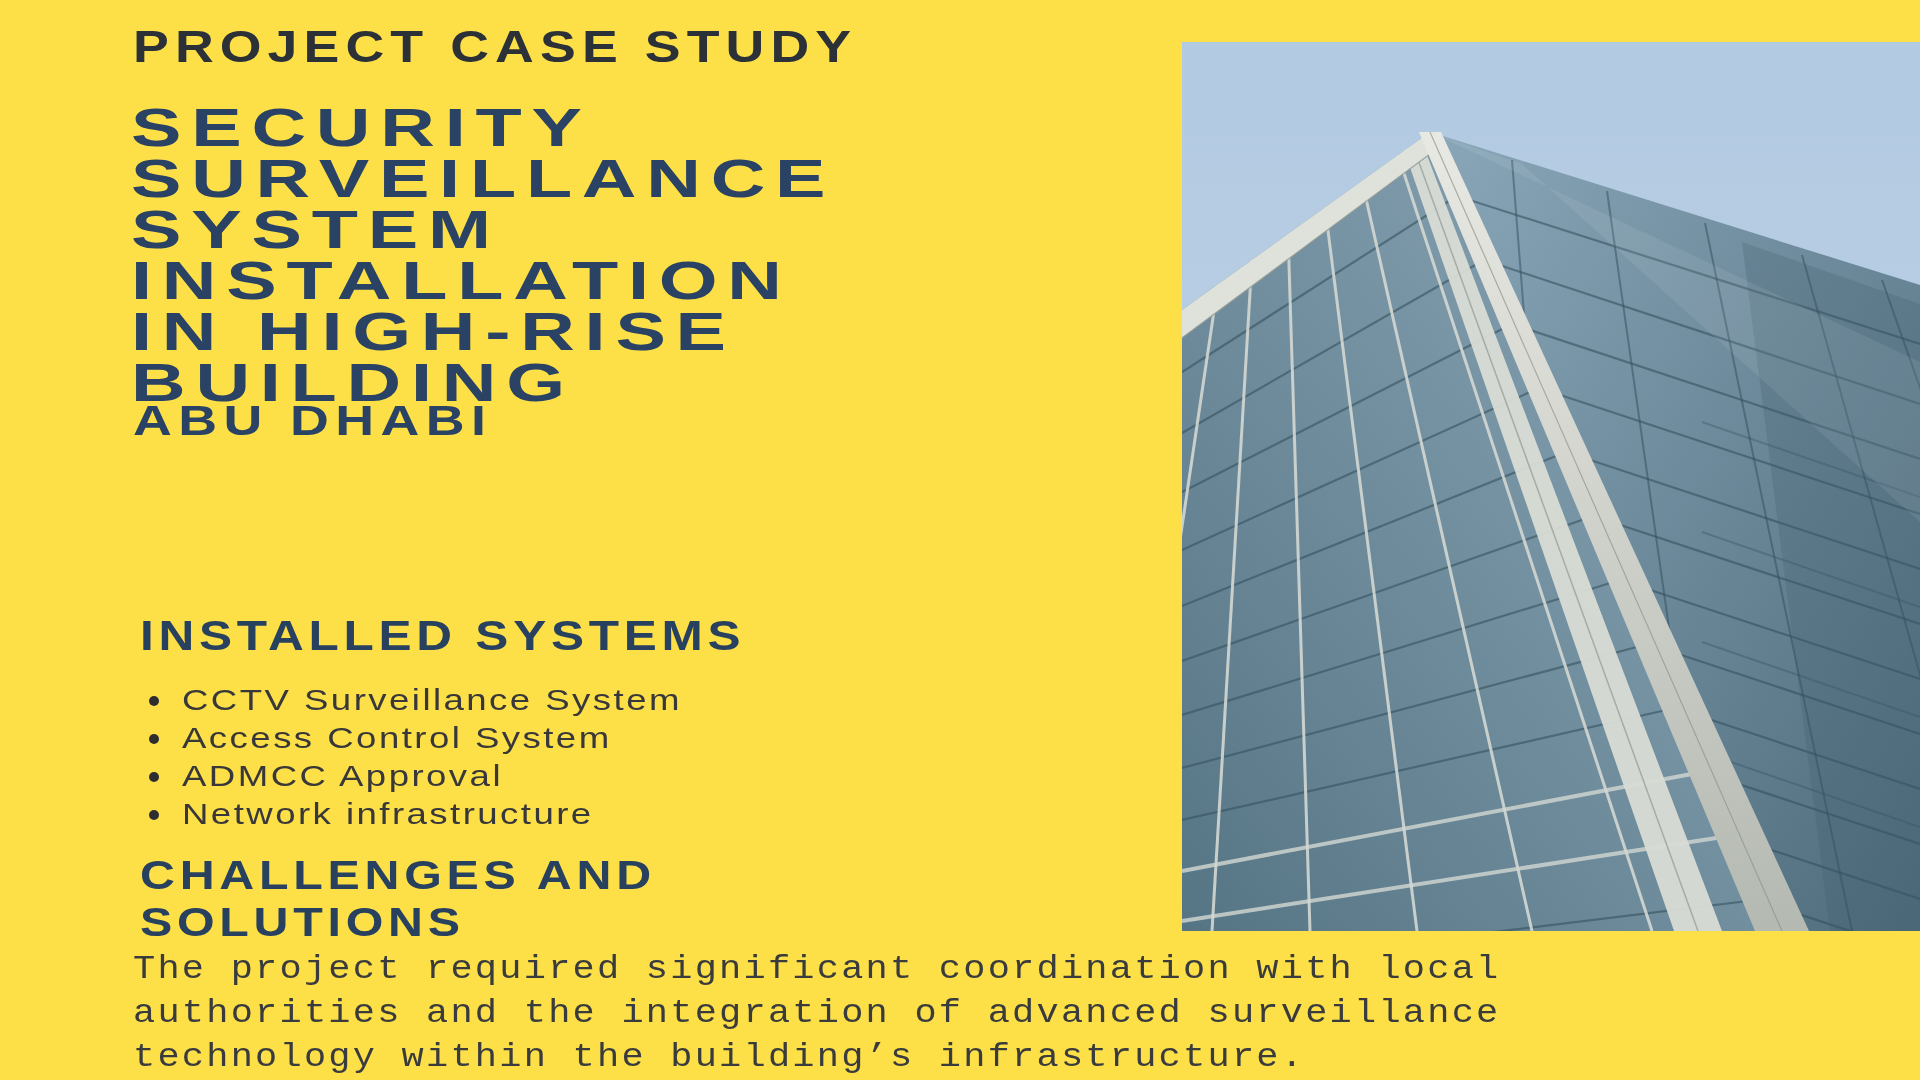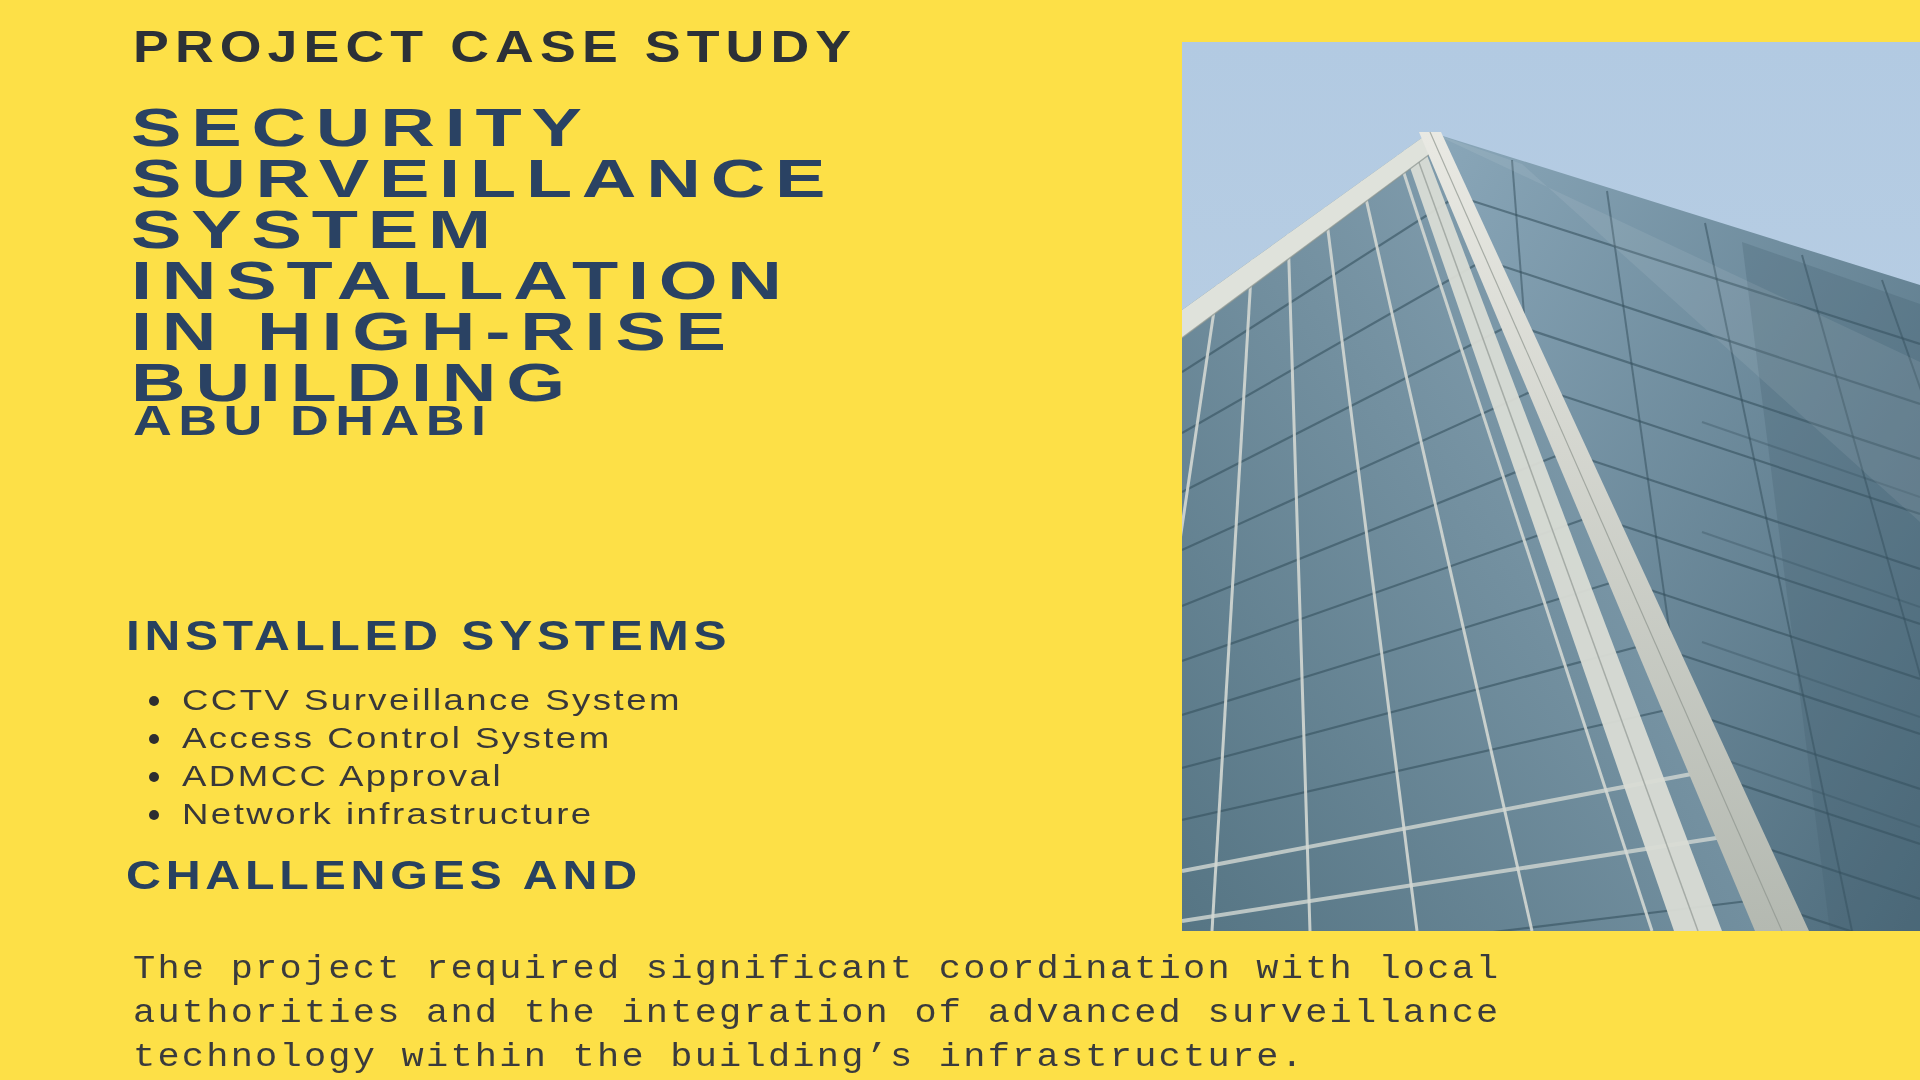--- a/index.html
+++ b/index.html
@@ -24,21 +24,21 @@
     color:#2a4263;white-space:nowrap;margin-top:24px;
   }
   .title .ext{transform:scaleX(1.40);}
   .location{
     position:absolute;left:133px;top:397px;
     font-size:42px;font-weight:700;letter-spacing:5px;
     color:#2a4263;white-space:nowrap;
   }
   .location .ext{transform:scaleX(1.28);}
   .section-heading{
-    position:absolute;left:126px;
+    position:absolute;left:140px;
     font-size:41px;font-weight:700;letter-spacing:4px;line-height:47px;
     color:#28415f;white-space:nowrap;
   }
   .section-heading .ext{transform:scaleX(1.18);}
   .installed-heading{top:612px;font-size:42px;}
   .challenges-heading{top:852px;}
   .systems-list{
     position:absolute;left:123px;top:664px;
     margin:17px;padding:0;list-style:none;
     font-size:30px;color:#38383a;
@@ -90,20 +90,21 @@
   </div>
   <ul class="systems-list">
     <li><span class="ext">CCTV Surveillance System</span></li>
     <li><span class="ext">Access Control System</span></li>
     <li><span class="ext">ADMCC Approval</span></li>
     <li><span class="ext">Network infrastructure</span></li>
   </ul>
 
   <div class="section-heading challenges-heading">
     <div><span class="ext">CHALLENGES AND</span></div>
+    <div><span class="ext">SOLUTIONS</span></div>
   </div>
   <div class="body-par">
     <div><span class="ext">The project required significant coordination with local</span></div>
     <div><span class="ext">authorities and the integration of advanced surveillance</span></div>
     <div><span class="ext">technology within the building’s infrastructure.</span></div>
   </div>
 
   <div class="photo">
     <svg viewBox="0 0 738 889" preserveAspectRatio="none" role="img">
       <defs>

